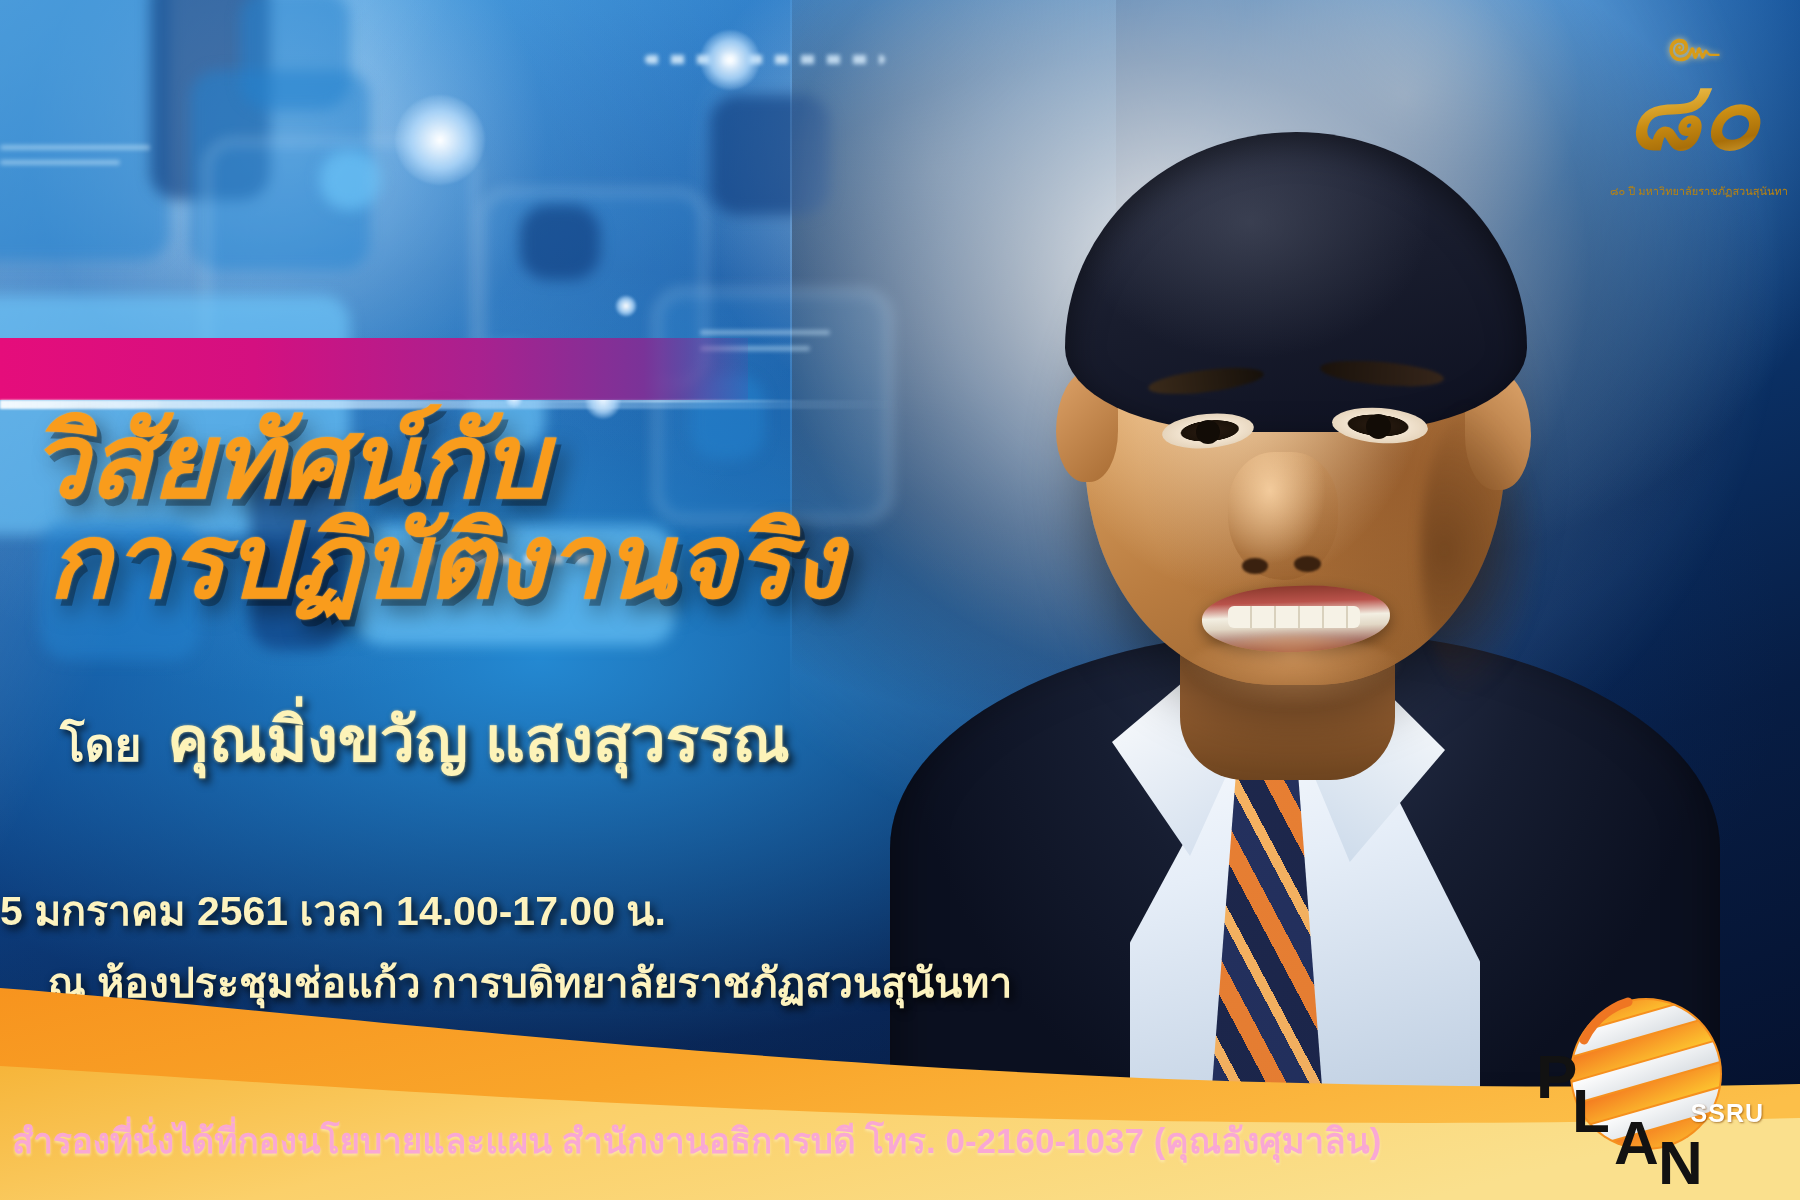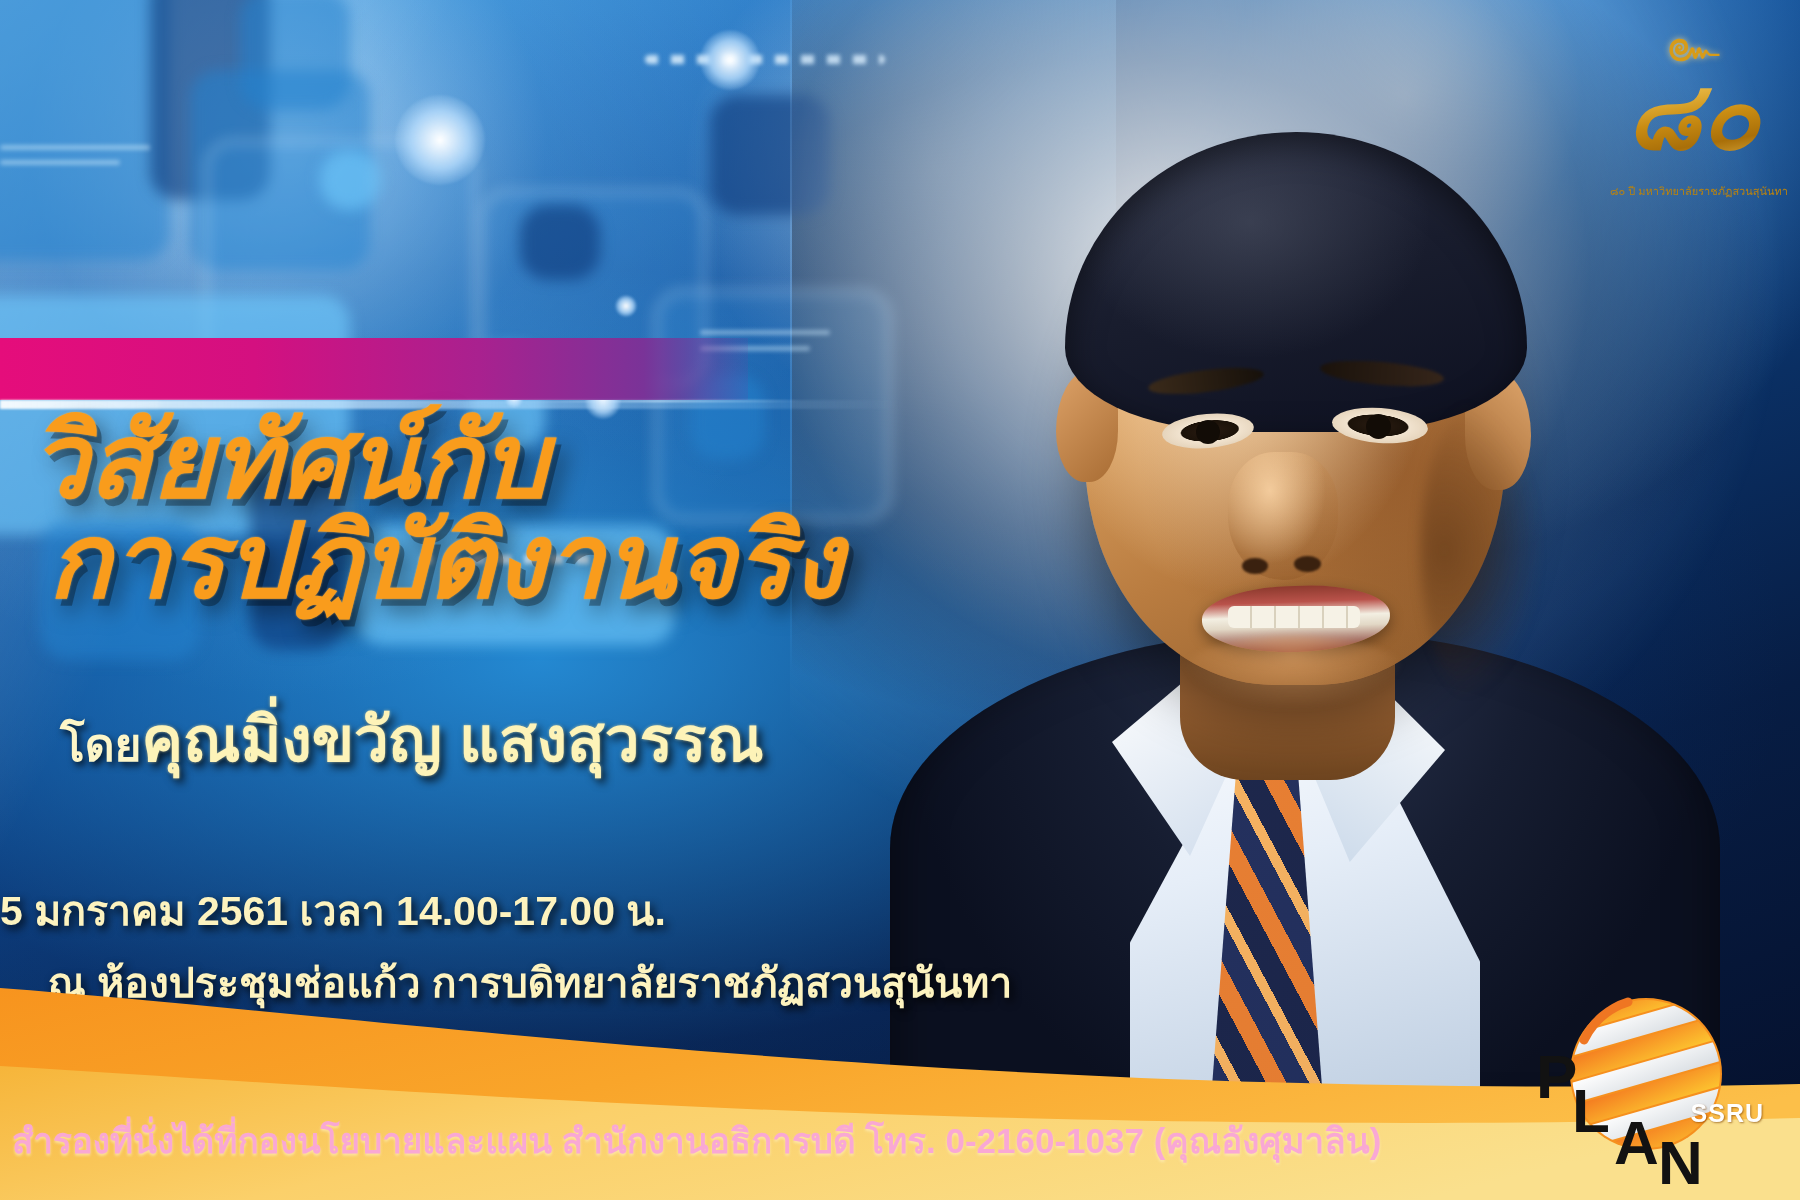--- a/index.html
+++ b/index.html
@@ -168,21 +168,21 @@
       0 0 2px rgba(255,190,90,.8),
       5px 7px 0 rgba(0,0,0,.32),
       9px 12px 22px rgba(0,0,0,.55);
   }
   #title1{margin-left:30px;font-size:104px;}
   #title2{margin-left:48px;font-size:104px;margin-top:-6px;}
 
   
   .speaker-row{
     position:absolute;left:60px;top:690px;width:940px;
-    display:flex;align-items:baseline;white-space:nowrap;
+    display:flex;align-items:baseline;gap:26px;white-space:nowrap;
   }
   .speaker-by{
     color:#fdf6c8;font-size:46px;font-weight:bold;
     text-shadow:3px 4px 7px rgba(0,0,0,.75);
   }
   .speaker-name{
     color:#fdf3b8;font-size:62px;font-weight:bold;
     text-shadow:0 0 3px rgba(255,240,170,.6), 4px 5px 9px rgba(0,0,0,.8);
   }
 

